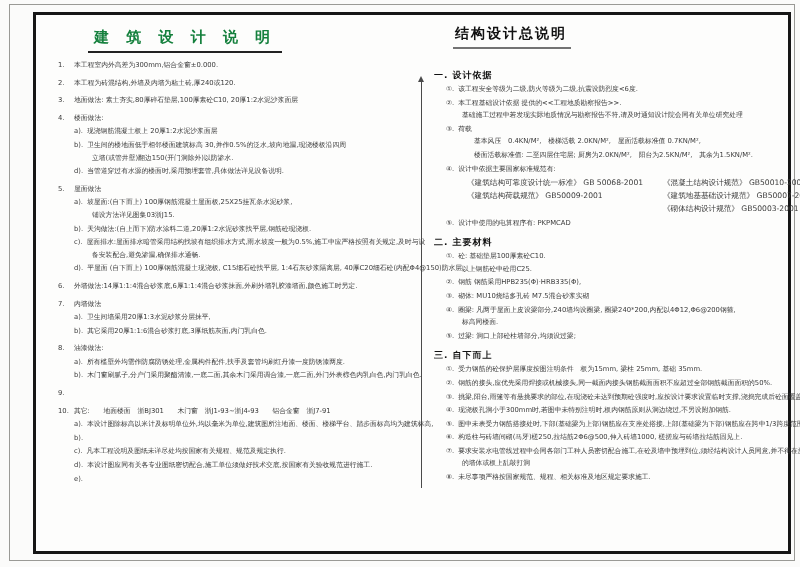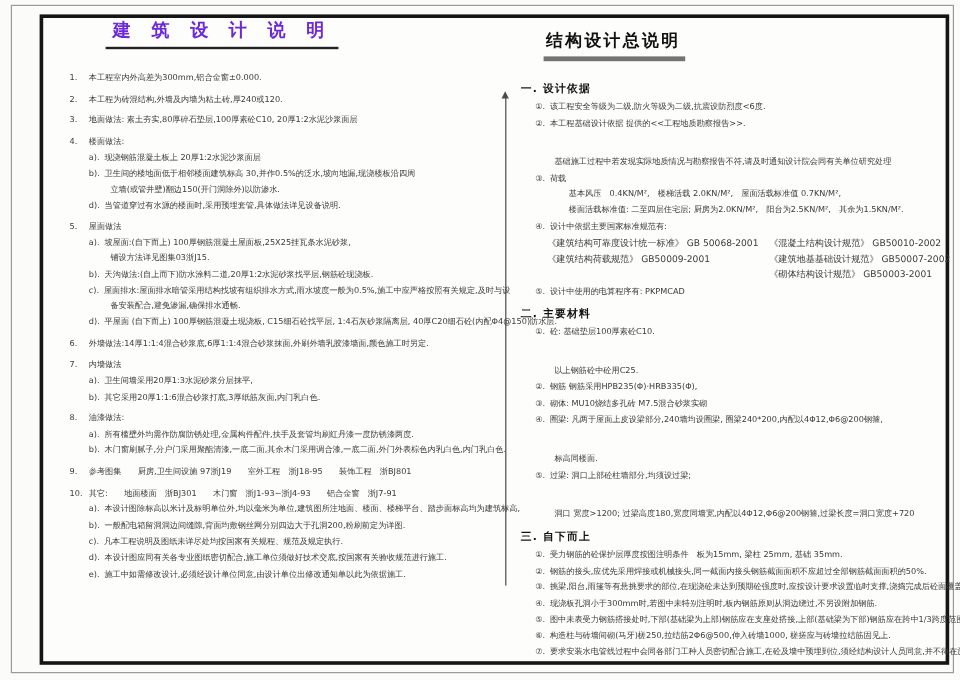--- a/index.html
+++ b/index.html
@@ -24,27 +24,27 @@
     background:#4a4a4a;
   }
   .col-divider-tip{
     position:absolute;left:418px;top:76px;width:0;height:0;
     border-left:3px solid transparent;border-right:3px solid transparent;
     border-bottom:6px solid #4a4a4a;
   }
   
   .title-left{
     position:absolute;left:88px;top:16px;
-    font-size:15px;font-weight:bold;letter-spacing:6px;color:#6d28d9;
-    border-bottom:2px solid #222;padding:0 6px 4px 6px;
+    font-size:15px;font-weight:bold;letter-spacing:6px;color:#15803d;
+    border-bottom:2px solid #222;padding:12px 6px 4px 6px;
   }
   .title-right{
     position:absolute;left:453px;top:25px;
     font-size:14px;font-weight:bold;letter-spacing:2px;color:#111;
-    border-bottom:4px solid #737373;padding:0 4px 4px 2px;
+    border-bottom:2px solid #737373;padding:0 4px 4px 2px;
   }
   
   .left-col{
     position:absolute;left:58px;top:54px;width:366px;
   }
   .right-col{
     position:absolute;left:434px;top:62px;width:352px;
   }
   .line{
     display:flex;align-items:baseline;
@@ -56,23 +56,23 @@
   .left-col .k-top{margin-top:5px;}
   .left-col .k-top .num{min-width:12px;}
   .left-col .k-sub{padding-left:16px;margin-top:1px;}
   .left-col .k-cont{padding-left:30px;}
   
   .right-col .k-h{
     font-size:9px;font-weight:bold;color:#111;letter-spacing:1px;
     margin-top:7px;line-height:13px;
   }
   .right-col .k-item{padding-left:12px;margin-top:1px;}
-  .right-col .k-cont{padding-left:24px;margin-top:20px;}
+  .right-col .k-cont{padding-left:24px;}
   .right-col .k-cont2{padding-left:36px;line-height:13.5px;}
-  .right-col .k-pair{padding-left:18px;font-size:7.6px;line-height:13.2px;}
+  .right-col .k-pair{padding-left:18px;font-size:7.6px;line-height:13.2px;gap:11px;}
   .right-col .k-pair .txt{width:185px;overflow:visible;}
   .right-col .k-pair .txt2{flex:0 0 auto;}
 </style>
 </head>
 <body>
 
 <div class="outer-frame"></div>
 <div class="inner-frame"></div>
 <div class="col-divider-tip"></div>
 <div class="col-divider"></div>
@@ -188,51 +188,48 @@
       <span class="txt">所有槛壁外均需作防腐防锈处理,金属构件配件,扶手及套管均刷红丹漆一度防锈漆两度.</span>
     </div>
 
     <div class="line k-sub">
       <span class="num">b).</span>
       <span class="txt">木门窗刷腻子,分户门采用聚酯清漆,一底二面,其余木门采用调合漆,一底二面,外门外表棕色内乳白色,内门乳白色.</span>
     </div>
 
     <div class="line k-top">
       <span class="num">9.</span>
-      <span class="txt">参考图集　　厨房,卫生间设施  97浙J19　　室外工程　浙J18-95　　装饰工程　浙BJ801</span>
     </div>
 
     <div class="line k-top">
       <span class="num">10.</span>
       <span class="txt">其它:　　地面楼面　浙BJ301　　木门窗　浙J1-93~浙J4-93　　铝合金窗　浙J7-91</span>
     </div>
 
     <div class="line k-sub">
       <span class="num">a).</span>
       <span class="txt">本设计图除标高以米计及标明单位外,均以毫米为单位,建筑图所注地面、楼面、楼梯平台、踏步面标高均为建筑标高,</span>
     </div>
 
     <div class="line k-sub">
       <span class="num">b).</span>
-      <span class="txt">一般配电箱留洞洞边间缝隙,背面均敷钢丝网分别四边大于孔洞200,粉刷前定为详图.</span>
     </div>
 
     <div class="line k-sub">
       <span class="num">c).</span>
       <span class="txt">凡本工程说明及图纸未详尽处均按国家有关规程、规范及规定执行.</span>
     </div>
 
     <div class="line k-sub">
       <span class="num">d).</span>
       <span class="txt">本设计图应同有关各专业图纸密切配合,施工单位须做好技术交底,按国家有关验收规范进行施工.</span>
     </div>
 
     <div class="line k-sub">
       <span class="num">e).</span>
-      <span class="txt">施工中如需修改设计,必须经设计单位同意,由设计单位出修改通知单以此为依据施工.</span>
     </div>
   </div>
 
 <div class="right-col">
 
     <div class="line k-h">
       <span class="num">一.</span>
       <span class="txt">设计依据</span>
       <span class="txt2"></span>
     </div>
@@ -345,25 +342,20 @@
       <span class="txt2"></span>
     </div>
 
     <div class="line k-item">
       <span class="num">⑤.</span>
       <span class="txt">过梁:  洞口上部砼柱墙部分,均须设过梁;</span>
       <span class="txt2"></span>
     </div>
 
 
-    <div class="line k-cont">
-      <span class="num"></span>
-      <span class="txt">洞口 宽度&gt;1200; 过梁高度180,宽度同墙宽,内配以4Φ12,Φ6@200钢箍,过梁长度=洞口宽度+720</span>
-      <span class="txt2"></span>
-    </div>
 
     <div class="line k-h">
       <span class="num">三.</span>
       <span class="txt">自下而上</span>
       <span class="txt2"></span>
     </div>
 
     <div class="line k-item">
       <span class="num">①.</span>
       <span class="txt">受力钢筋的砼保护层厚度按图注明条件　板为15mm,  梁柱 25mm,  基础 35mm.</span>

